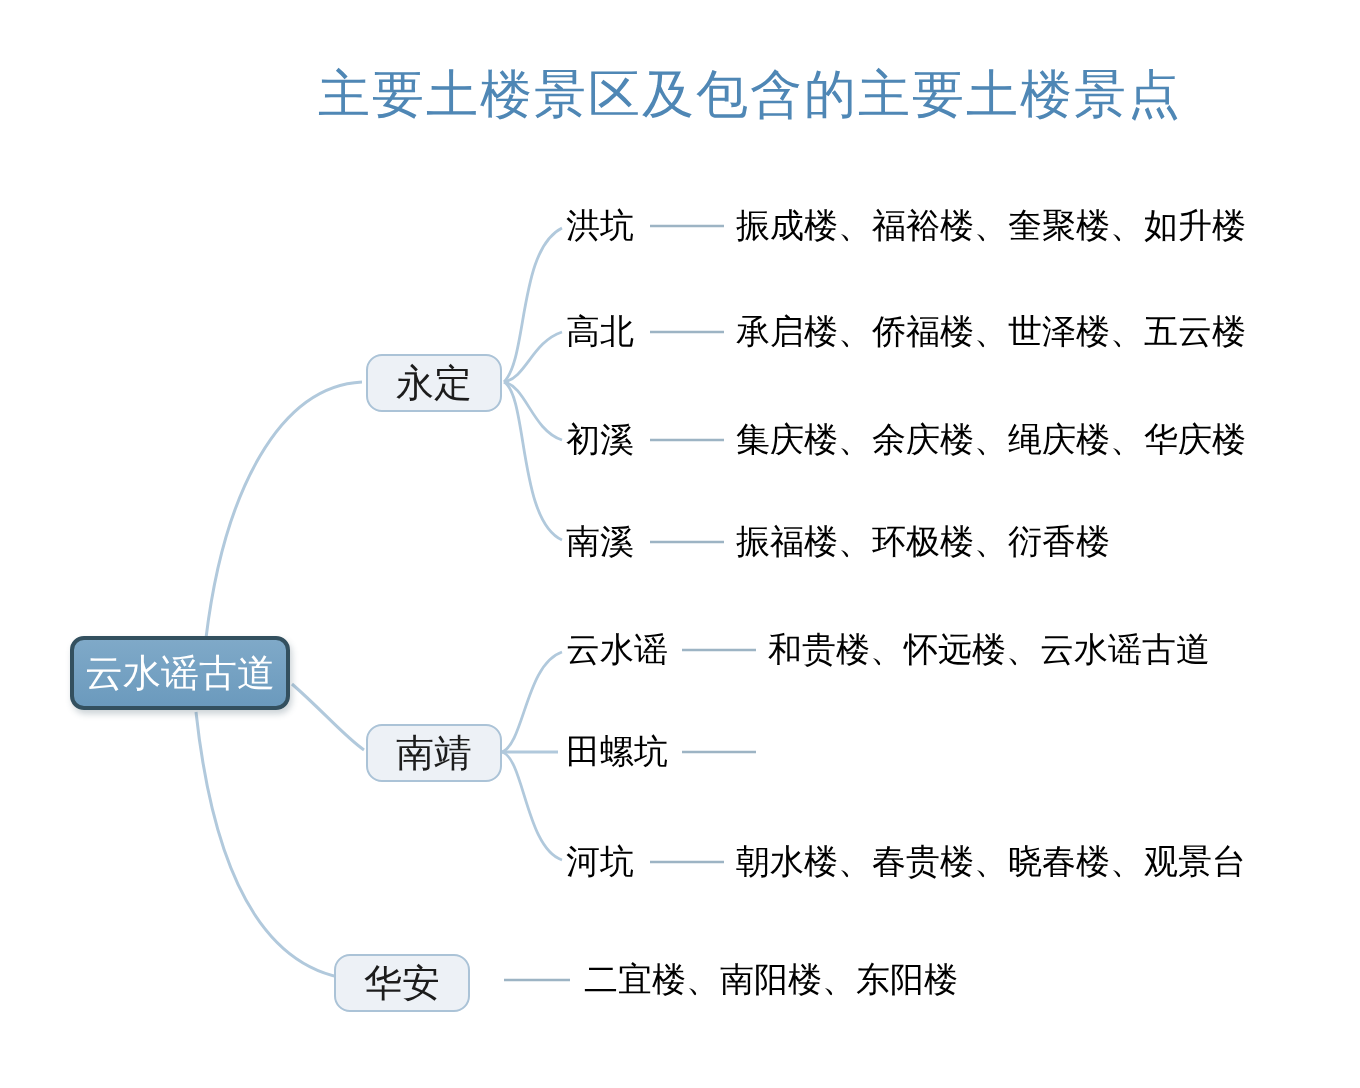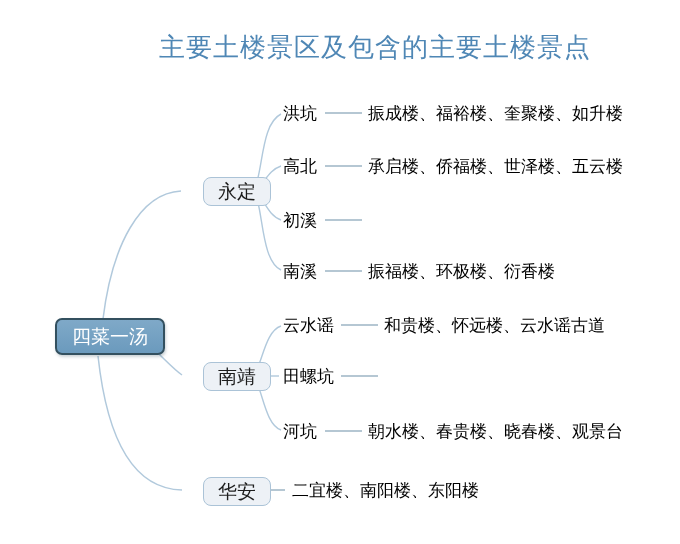--- a/index.html
+++ b/index.html
@@ -7,37 +7,37 @@
     position:relative;width:680px;height:544px;background:#ffffff;
     font-family:"Liberation Sans","DejaVu Sans",sans-serif;overflow:hidden;
   }
   #edges{position:absolute;left:0;top:0;z-index:0;}
   .title{
     position:absolute;left:0;top:30px;width:680px;text-align:center;
     font-size:26px;letter-spacing:1px;color:#4f87b5;font-weight:400;margin-left:35px;
   }
   .node{
     position:absolute;display:flex;align-items:center;justify-content:center;
-    box-sizing:border-box;z-index:2;margin-left:20px;
+    box-sizing:border-box;z-index:2;
   }
   .root-node{
     left:35px;top:318px;width:110px;height:37px;
     background:linear-gradient(180deg,#7fa9c8 0%,#6b9abd 100%);
     border:2px solid #33505f;border-radius:7px;
     color:#ffffff;font-size:19px;
     box-shadow:1px 2px 3px rgba(50,80,95,0.25);
   }
   .branch-node{
     width:68px;height:29px;background:#edf1f6;
     border:1.5px solid #abc3d7;border-radius:8px;
     color:#1c1c1c;font-size:19px;
   }
   .branch-yongding{left:183px;top:177px;}
   .branch-nanjing{left:183px;top:362px;align-items:flex-end;}
-  .branch-huaan{left:183px;top:477px;}
+  .branch-huaan{left:167px;top:477px;}
   .leaf-label,.leaf-items{
     position:absolute;transform:translateY(-50%);white-space:nowrap;
     font-size:17px;color:#000000;z-index:2;
   }
 </style>
 </head>
 <body>
 
 <div id="canvas">
 
@@ -70,40 +70,41 @@
       <line x1="341" y1="325" x2="378" y2="325"></line>
       <line x1="341" y1="376" x2="378" y2="376"></line>
       <line x1="325" y1="431" x2="362" y2="431"></line>
       <line x1="252" y1="490" x2="285" y2="490"></line>
     </g>
   </svg>
 
   <div class="title">主要土楼景区及包含的主要土楼景点</div>
 
   <div class="node root-node">
-    <span>四菜一汤</span>
+    <span>云水谣古道</span>
   </div>
 
   <div class="node branch-node branch-yongding">
     <span>永定</span>
   </div>
   <div class="node branch-node branch-nanjing">
     <span>南靖</span>
   </div>
   <div class="node branch-node branch-huaan">
     <span>华安</span>
   </div>
 
   <span class="leaf-label" style="left:283px;top:113px">洪坑</span>
   <span class="leaf-items" style="left:368px;top:113px">振成楼、福裕楼、奎聚楼、如升楼</span>
 
   <span class="leaf-label" style="left:283px;top:166px">高北</span>
   <span class="leaf-items" style="left:368px;top:166px">承启楼、侨福楼、世泽楼、五云楼</span>
 
   <span class="leaf-label" style="left:283px;top:220px">初溪</span>
+  <span class="leaf-items" style="left:368px;top:220px">集庆楼、余庆楼、绳庆楼、华庆楼</span>
 
   <span class="leaf-label" style="left:283px;top:271px">南溪</span>
   <span class="leaf-items" style="left:368px;top:271px">振福楼、环极楼、衍香楼</span>
 
   <span class="leaf-label" style="left:283px;top:325px">云水谣</span>
   <span class="leaf-items" style="left:384px;top:325px">和贵楼、怀远楼、云水谣古道</span>
 
   <span class="leaf-label" style="left:283px;top:376px">田螺坑</span>
 
   <span class="leaf-label" style="left:283px;top:431px">河坑</span>

